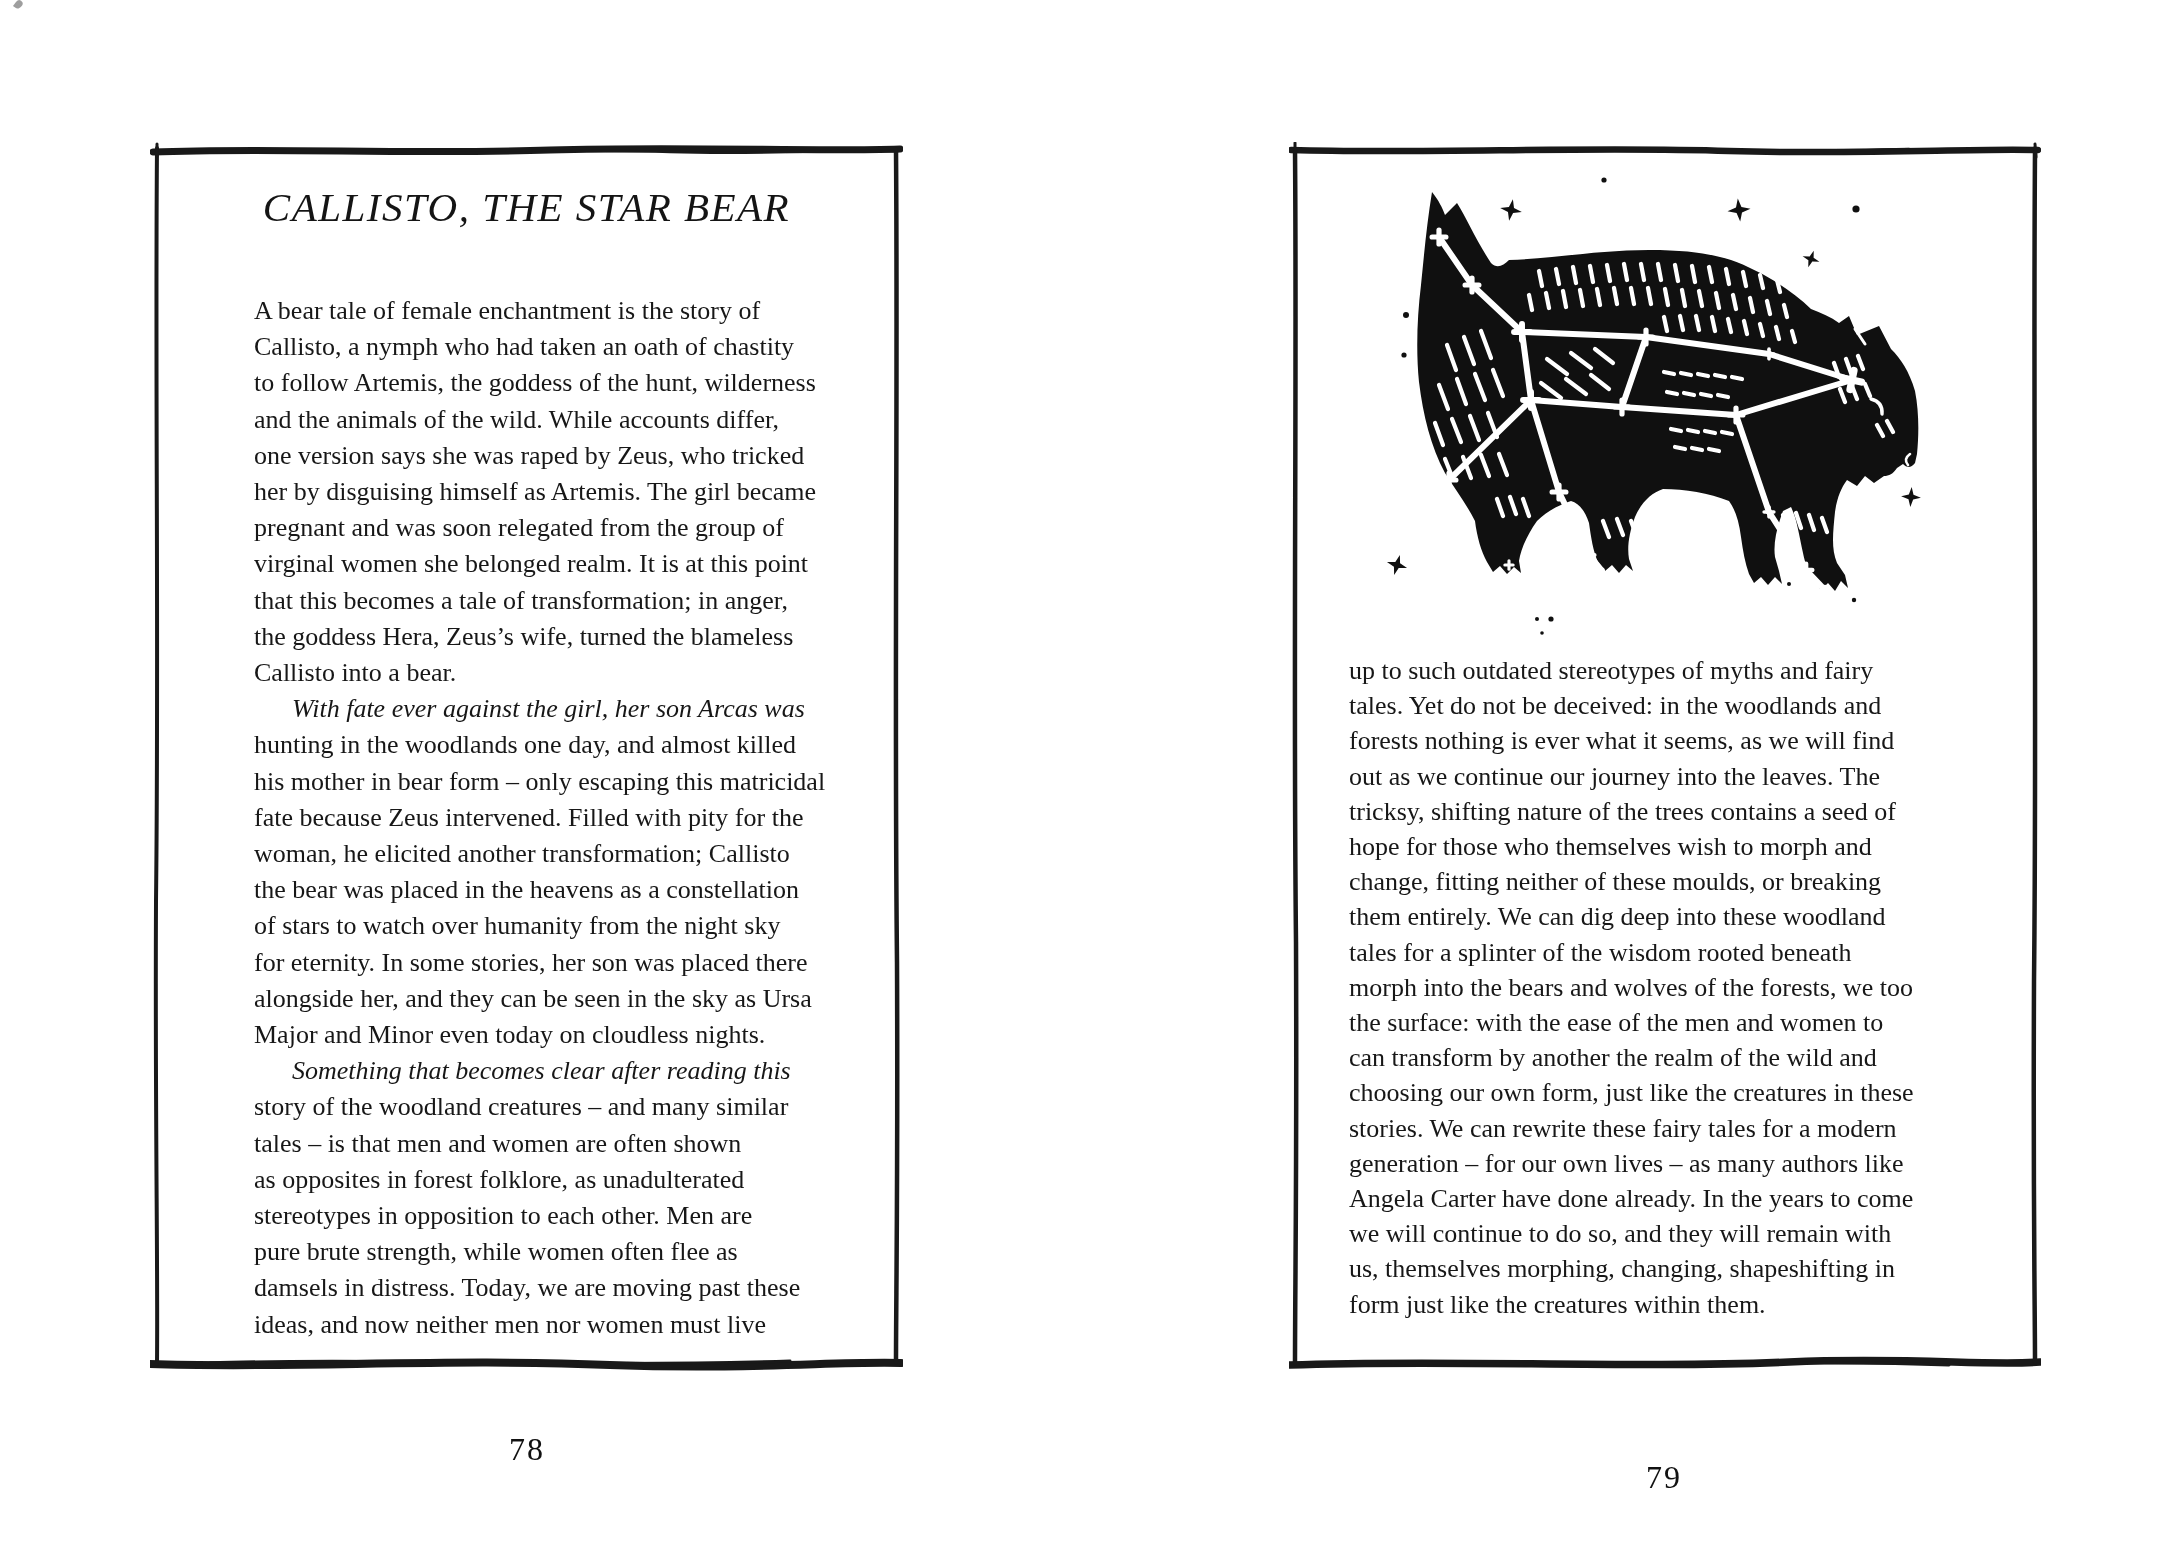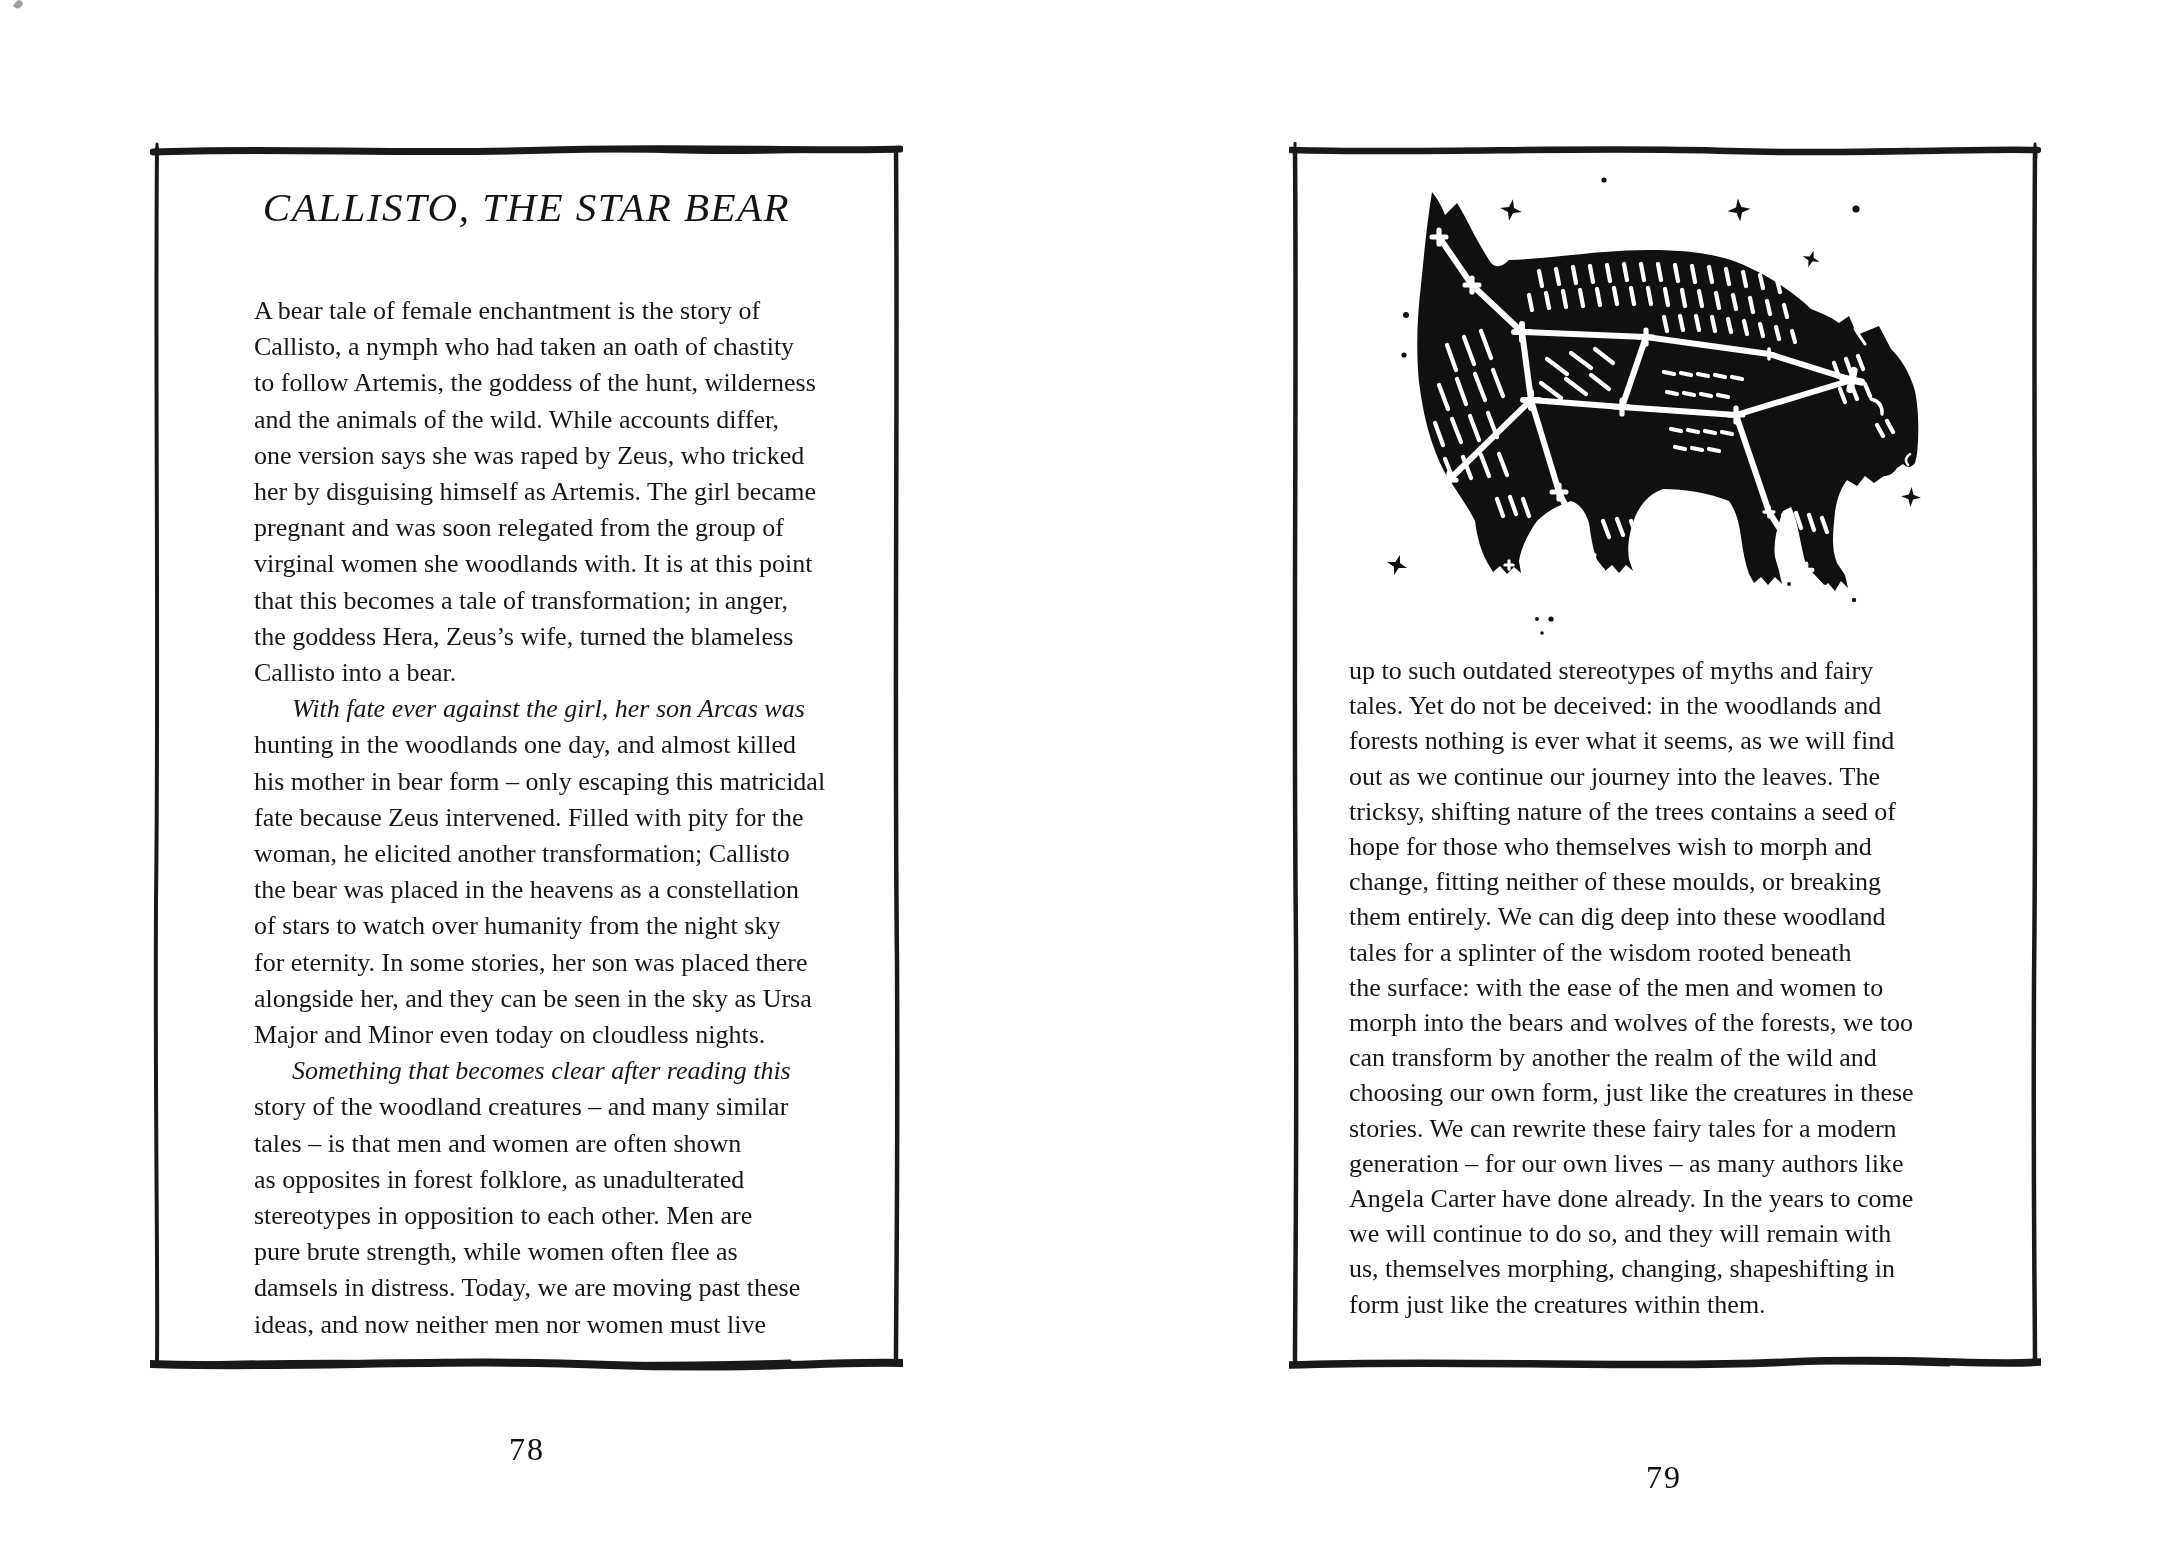--- a/index.html
+++ b/index.html
@@ -56,21 +56,21 @@
     <h1 class="title">CALLISTO, THE STAR BEAR</h1>
     <div class="body">
 
     <div class="line">A bear tale of female enchantment is the story of</div>
         <div class="line">Callisto, a nymph who had taken an oath of chastity</div>
         <div class="line">to follow Artemis, the goddess of the hunt, wilderness</div>
         <div class="line">and the animals of the wild. While accounts differ,</div>
         <div class="line">one version says she was raped by Zeus, who tricked</div>
         <div class="line">her by disguising himself as Artemis. The girl became</div>
         <div class="line">pregnant and was soon relegated from the group of</div>
-        <div class="line">virginal women she woodlands with. It is at this point</div>
+        <div class="line">virginal women she belonged realm. It is at this point</div>
         <div class="line">that this becomes a tale of transformation; in anger,</div>
         <div class="line">the goddess Hera, Zeus’s wife, turned the blameless</div>
         <div class="line">Callisto into a bear.</div>
         <div class="line indent">With fate ever against the girl, her son Arcas was</div>
         <div class="line">hunting in the woodlands one day, and almost killed</div>
         <div class="line">his mother in bear form – only escaping this matricidal</div>
         <div class="line">fate because Zeus intervened. Filled with pity for the</div>
         <div class="line">woman, he elicited another transformation; Callisto</div>
         <div class="line">the bear was placed in the heavens as a constellation</div>
         <div class="line">of stars to watch over humanity from the night sky</div>
@@ -274,22 +274,22 @@
 
     <div class="line">up to such outdated stereotypes of myths and fairy</div>
         <div class="line">tales. Yet do not be deceived: in the woodlands and</div>
         <div class="line">forests nothing is ever what it seems, as we will find</div>
         <div class="line">out as we continue our journey into the leaves. The</div>
         <div class="line">tricksy, shifting nature of the trees contains a seed of</div>
         <div class="line">hope for those who themselves wish to morph and</div>
         <div class="line">change, fitting neither of these moulds, or breaking</div>
         <div class="line">them entirely. We can dig deep into these woodland</div>
         <div class="line">tales for a splinter of the wisdom rooted beneath</div>
+        <div class="line">morph into the bears and wolves of the forests, we too</div>
         <div class="line">the surface: with the ease of the men and women to</div>
-        <div class="line">morph into the bears and wolves of the forests, we too</div>
         <div class="line">can transform by another the realm of the wild and</div>
         <div class="line">choosing our own form, just like the creatures in these</div>
         <div class="line">stories. We can rewrite these fairy tales for a modern</div>
         <div class="line">generation – for our own lives – as many authors like</div>
         <div class="line">Angela Carter have done already. In the years to come</div>
         <div class="line">we will continue to do so, and they will remain with</div>
         <div class="line">us, themselves morphing, changing, shapeshifting in</div>
         <div class="line">form just like the creatures within them.</div>
       </div>
   </section>

